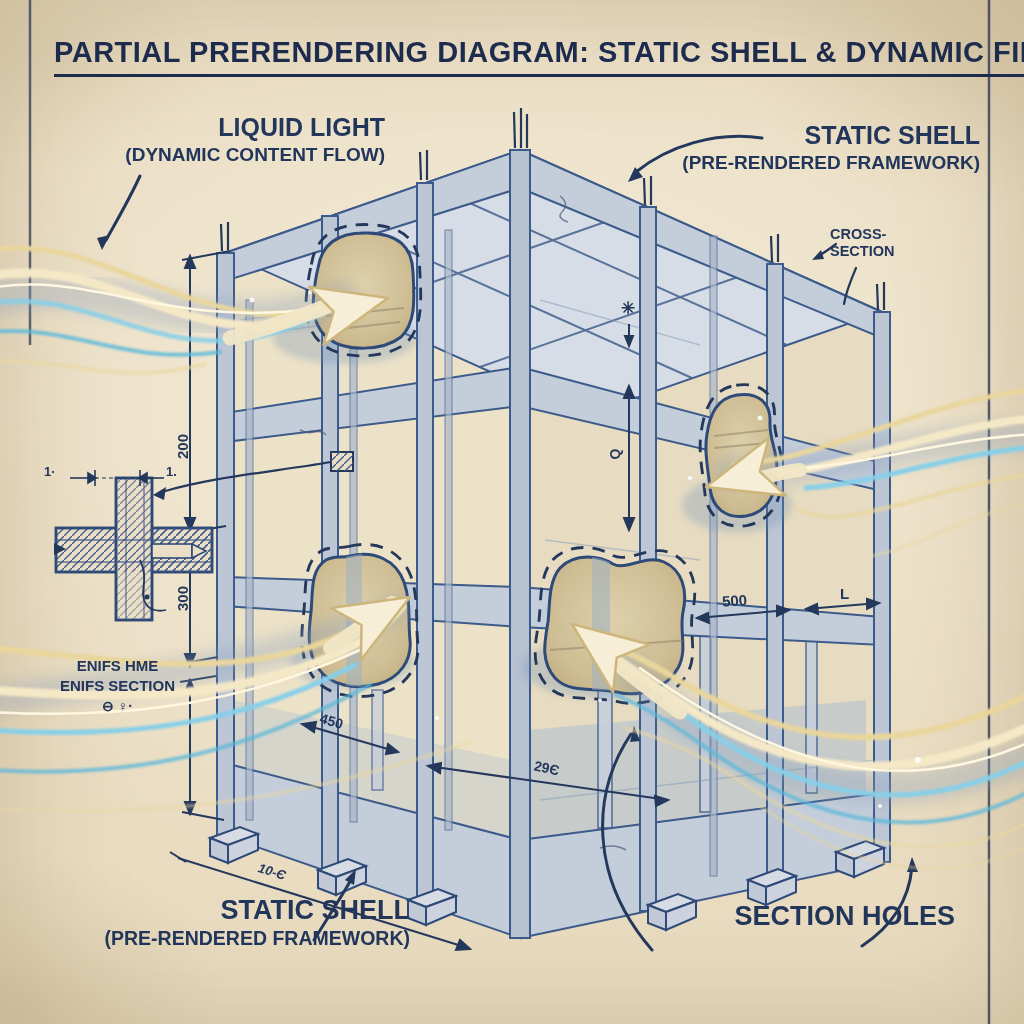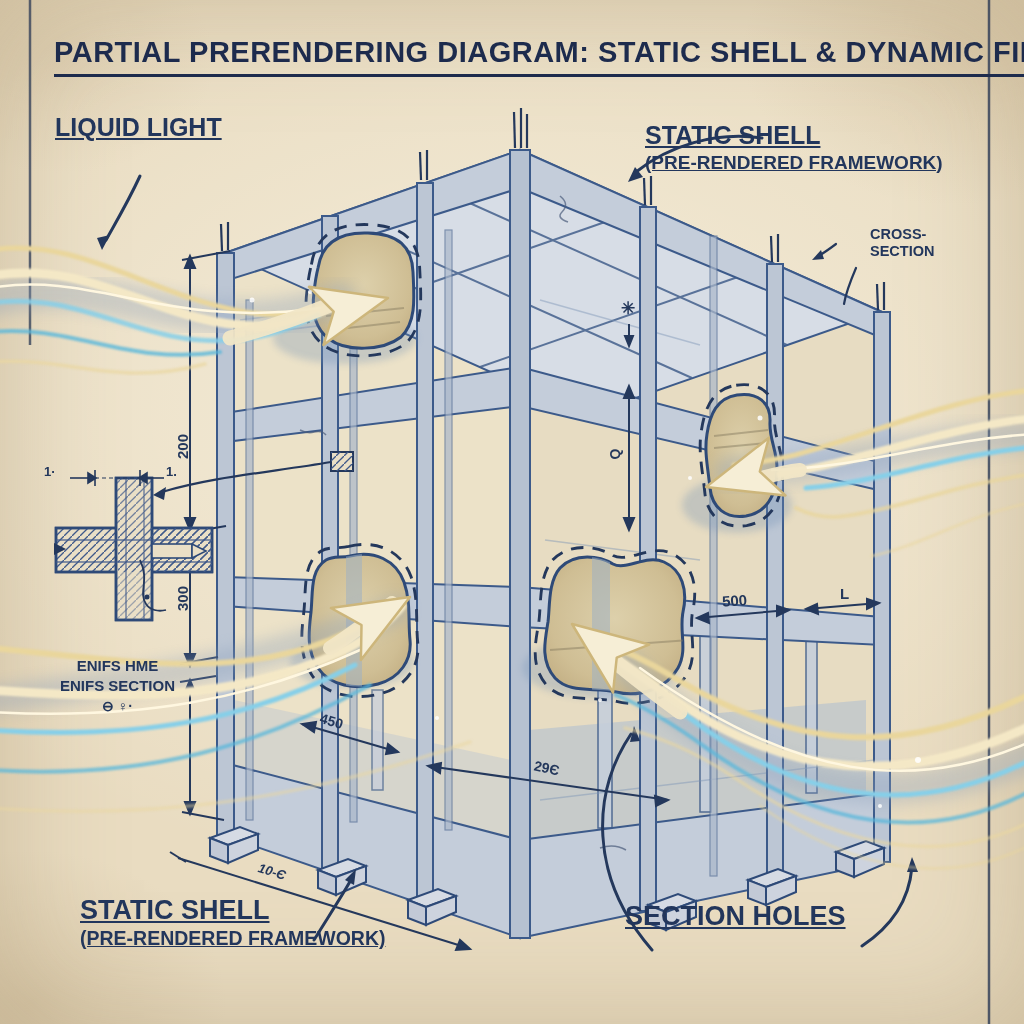--- a/index.html
+++ b/index.html
@@ -12,26 +12,26 @@
       radial-gradient(280px 220px at 3% 98%, rgba(198,178,143,.4), rgba(0,0,0,0) 70%),
       radial-gradient(220px 160px at 6% 6%, rgba(206,188,156,.35), rgba(0,0,0,0) 70%),
       #e9dcc1;
     box-shadow:inset 0 0 120px rgba(150,125,85,.35);
   }
   .abs{position:absolute;}
   .title{
     left:54px;top:36px;font-size:29px;font-weight:700;letter-spacing:.5px;
     color:#1d2b4d;border-bottom:3px solid #1d2b4d;padding-bottom:5px;white-space:nowrap;
   }
-  .callout{text-align:left;font-weight:700;color:#22365c;line-height:1.22;text-decoration:underline;}
+  .callout{text-align:right;font-weight:700;color:#22365c;line-height:1.22;}
   .callout .t1{font-size:25px;}
   .callout .t2{font-size:19px;}
   .callout.big .t1{font-size:27px;}
   .callout.big .t2{font-size:19.5px;}
-  .smallnote{font-weight:700;color:#22365c;font-size:14.5px;line-height:1.18;margin-left:40px;}
+  .smallnote{font-weight:700;color:#22365c;font-size:14.5px;line-height:1.18;}
   .dim{font-weight:700;color:#24385c;font-size:14px;white-space:nowrap;transform-origin:center;}
   .detailnote{text-align:center;font-weight:700;color:#22365c;font-size:15px;line-height:1.35;margin-top:44px;}
   svg{position:absolute;left:0;top:0;}
 </style>
 </head>
 <body>
 
 <div class="canvas">
 
 <svg width="1024" height="1024" viewBox="0 0 1024 1024">
@@ -425,20 +425,21 @@
       <circle cx="600" cy="700" r="2"></circle>
           <circle cx="437" cy="718" r="2"></circle>
     </g>
   </g>
 </svg>
 
   <div class="abs title">PARTIAL PRERENDERING DIAGRAM: STATIC SHELL &amp; DYNAMIC FILL</div>
 
   <div class="abs callout" style="left:55px;top:112px;width:330px;">
     <div class="t1">LIQUID LIGHT</div>
+    <div class="t2">(DYNAMIC CONTENT FLOW)</div>
   </div>
 
   <div class="abs callout" style="left:645px;top:120px;width:335px;">
     <div class="t1">STATIC SHELL</div>
     <div class="t2">(PRE-RENDERED FRAMEWORK)</div>
   </div>
 
   <div class="abs smallnote" style="left:830px;top:226px;">
     <div>CROSS-</div>
     <div>SECTION</div>

